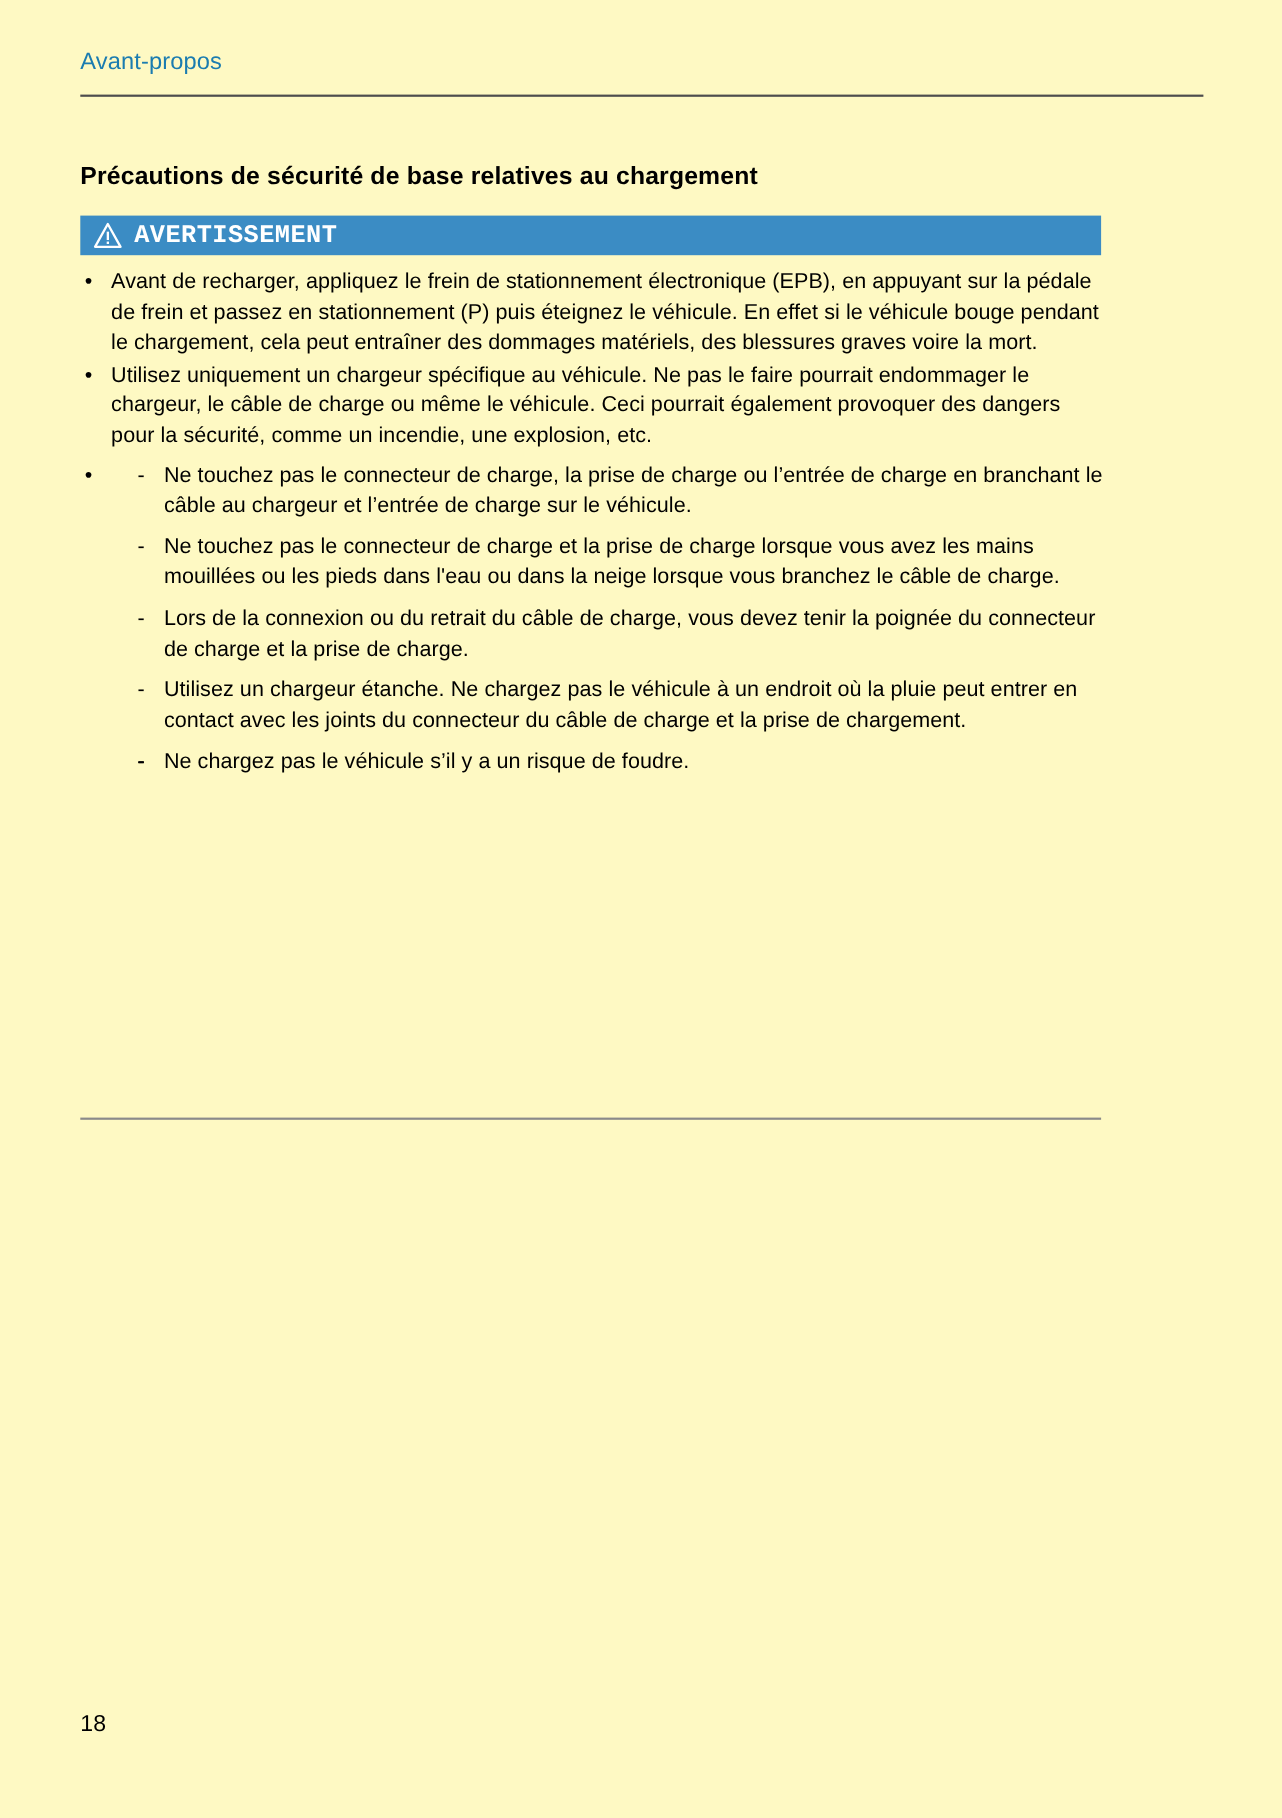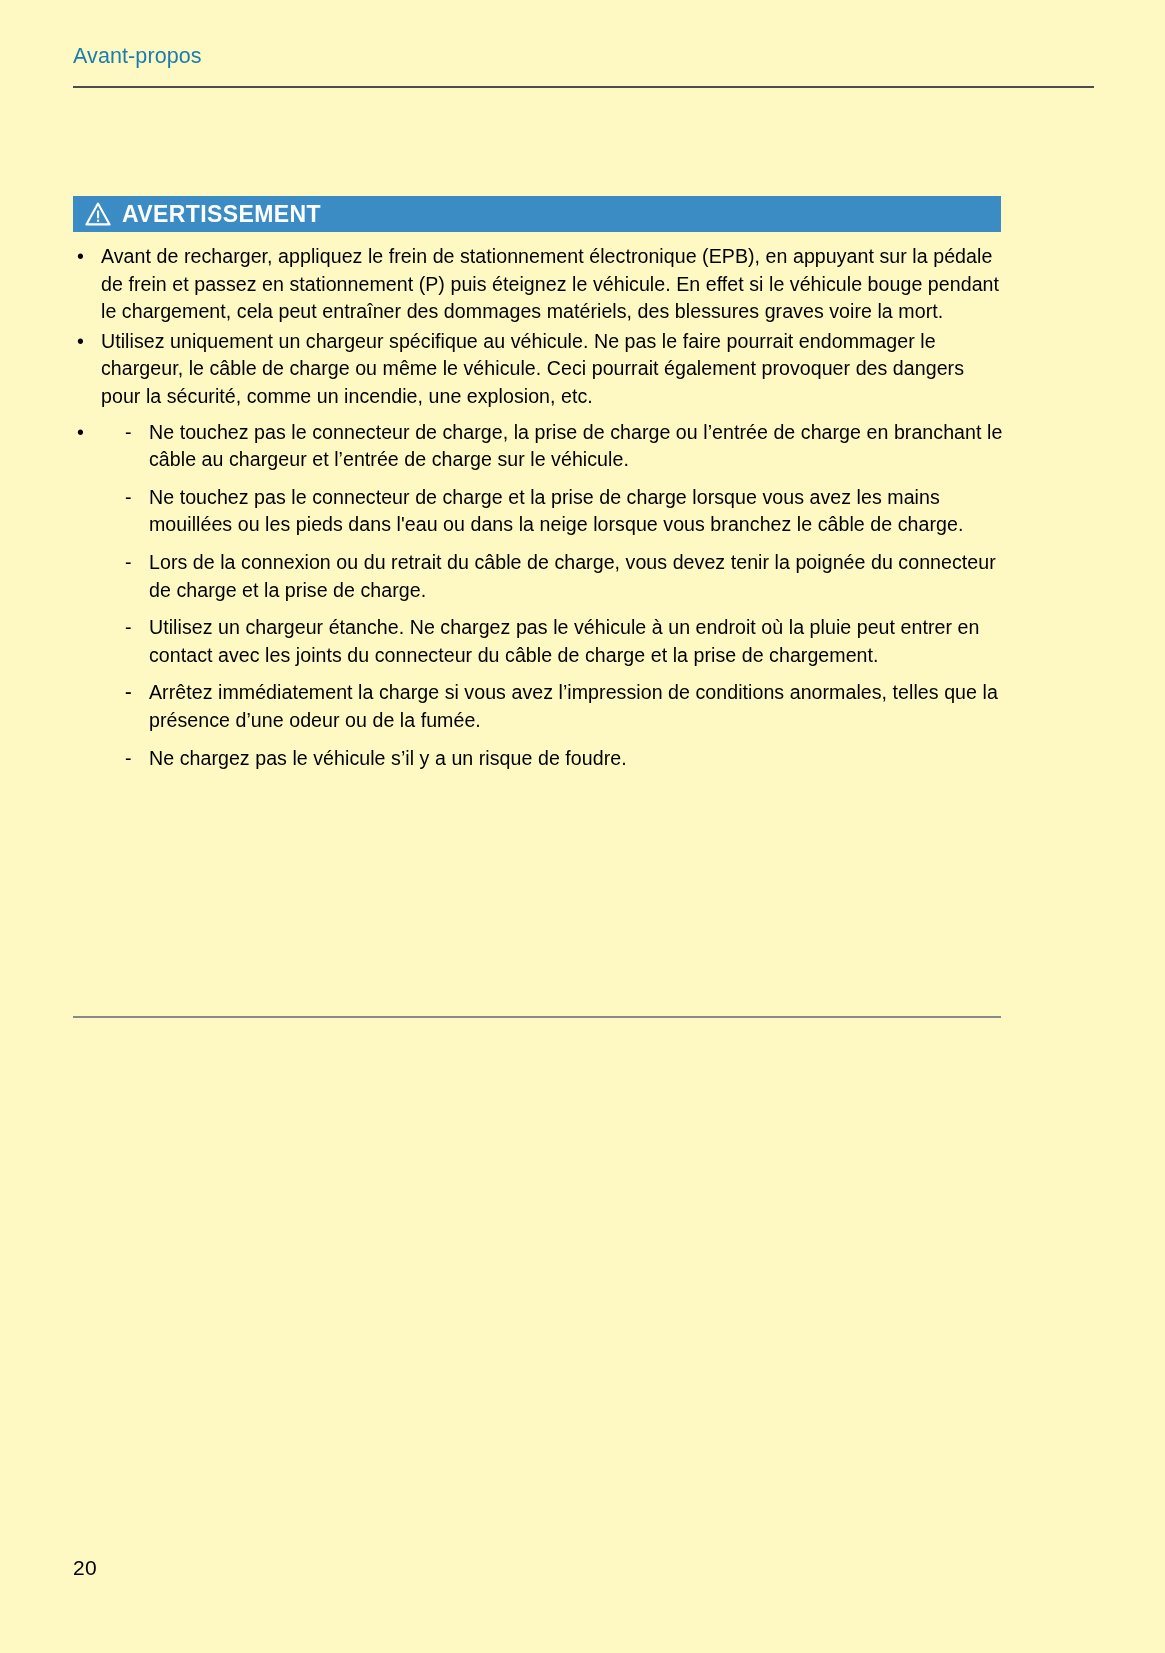--- a/index.html
+++ b/index.html
@@ -60,20 +60,21 @@
     position: absolute;
     left: 73px;
     top: 196px;
     width: 928px;
     height: 36px;
     background: #3b8cc4;
     display: flex;
     align-items: center;
     box-sizing: border-box;
     padding-left: 12px;
+    font-family: Liberation Mono, monospace;
   }
   .warn-triangle {
     width: 26px;
     height: 24px;
     flex: 0 0 auto;
     display: block;
   }
   .warning-label {
     font-size: 23px;
     font-weight: bold;
@@ -162,20 +163,21 @@
 </head>
 <body>
 
 <div class="page">
 
   <div class="running-header">
     <div class="running-header-text">Avant-propos</div>
   </div>
   <div class="header-rule"></div>
 
+  <div class="section-title">Précautions de sécurité de base relatives au chargement</div>
 
   <div class="warning-banner">
     <svg class="warn-triangle" viewBox="0 0 26 24">
       <path d="M13 1.6 L24.6 22.4 L1.4 22.4 Z" fill="none" stroke="#ffffff" stroke-width="2.1" stroke-linejoin="round"></path>
       <rect x="12" y="8.6" width="2.1" height="7.6" fill="#ffffff"></rect>
       <rect x="12" y="17.6" width="2.1" height="2.2" fill="#ffffff"></rect>
     </svg>
     <span class="warning-label">AVERTISSEMENT</span>
   </div>
 
@@ -217,32 +219,31 @@
               <span class="dash-mark">-</span>
               <span>Utilisez un chargeur étanche. Ne chargez pas le véhicule à un endroit où la pluie peut entrer en contact avec les joints du connecteur du câble de charge et la prise de chargement.</span>
             </li>
 
             <li class="subitem">
               <span class="dash-mark">-</span>
             </li>
 
             <li class="subitem">
               <span class="dash-mark">-</span>
-              <span>Arrêtez immédiatement la charge si vous avez l’impression de conditions anormales, telles que la présence d’une odeur ou de la fumée.</span>
             </li>
 
             <li class="subitem">
               <span class="dash-mark">-</span>
               <span>Ne chargez pas le véhicule s’il y a un risque de foudre.</span>
             </li>
 
           </ul>
         </div>
       </li>
 
     </ul>
   </div>
 
   <div class="bottom-rule"></div>
 
-  <div class="page-number">20</div>
+  <div class="page-number">18</div>
 
 </div>
 
 </body></html>

